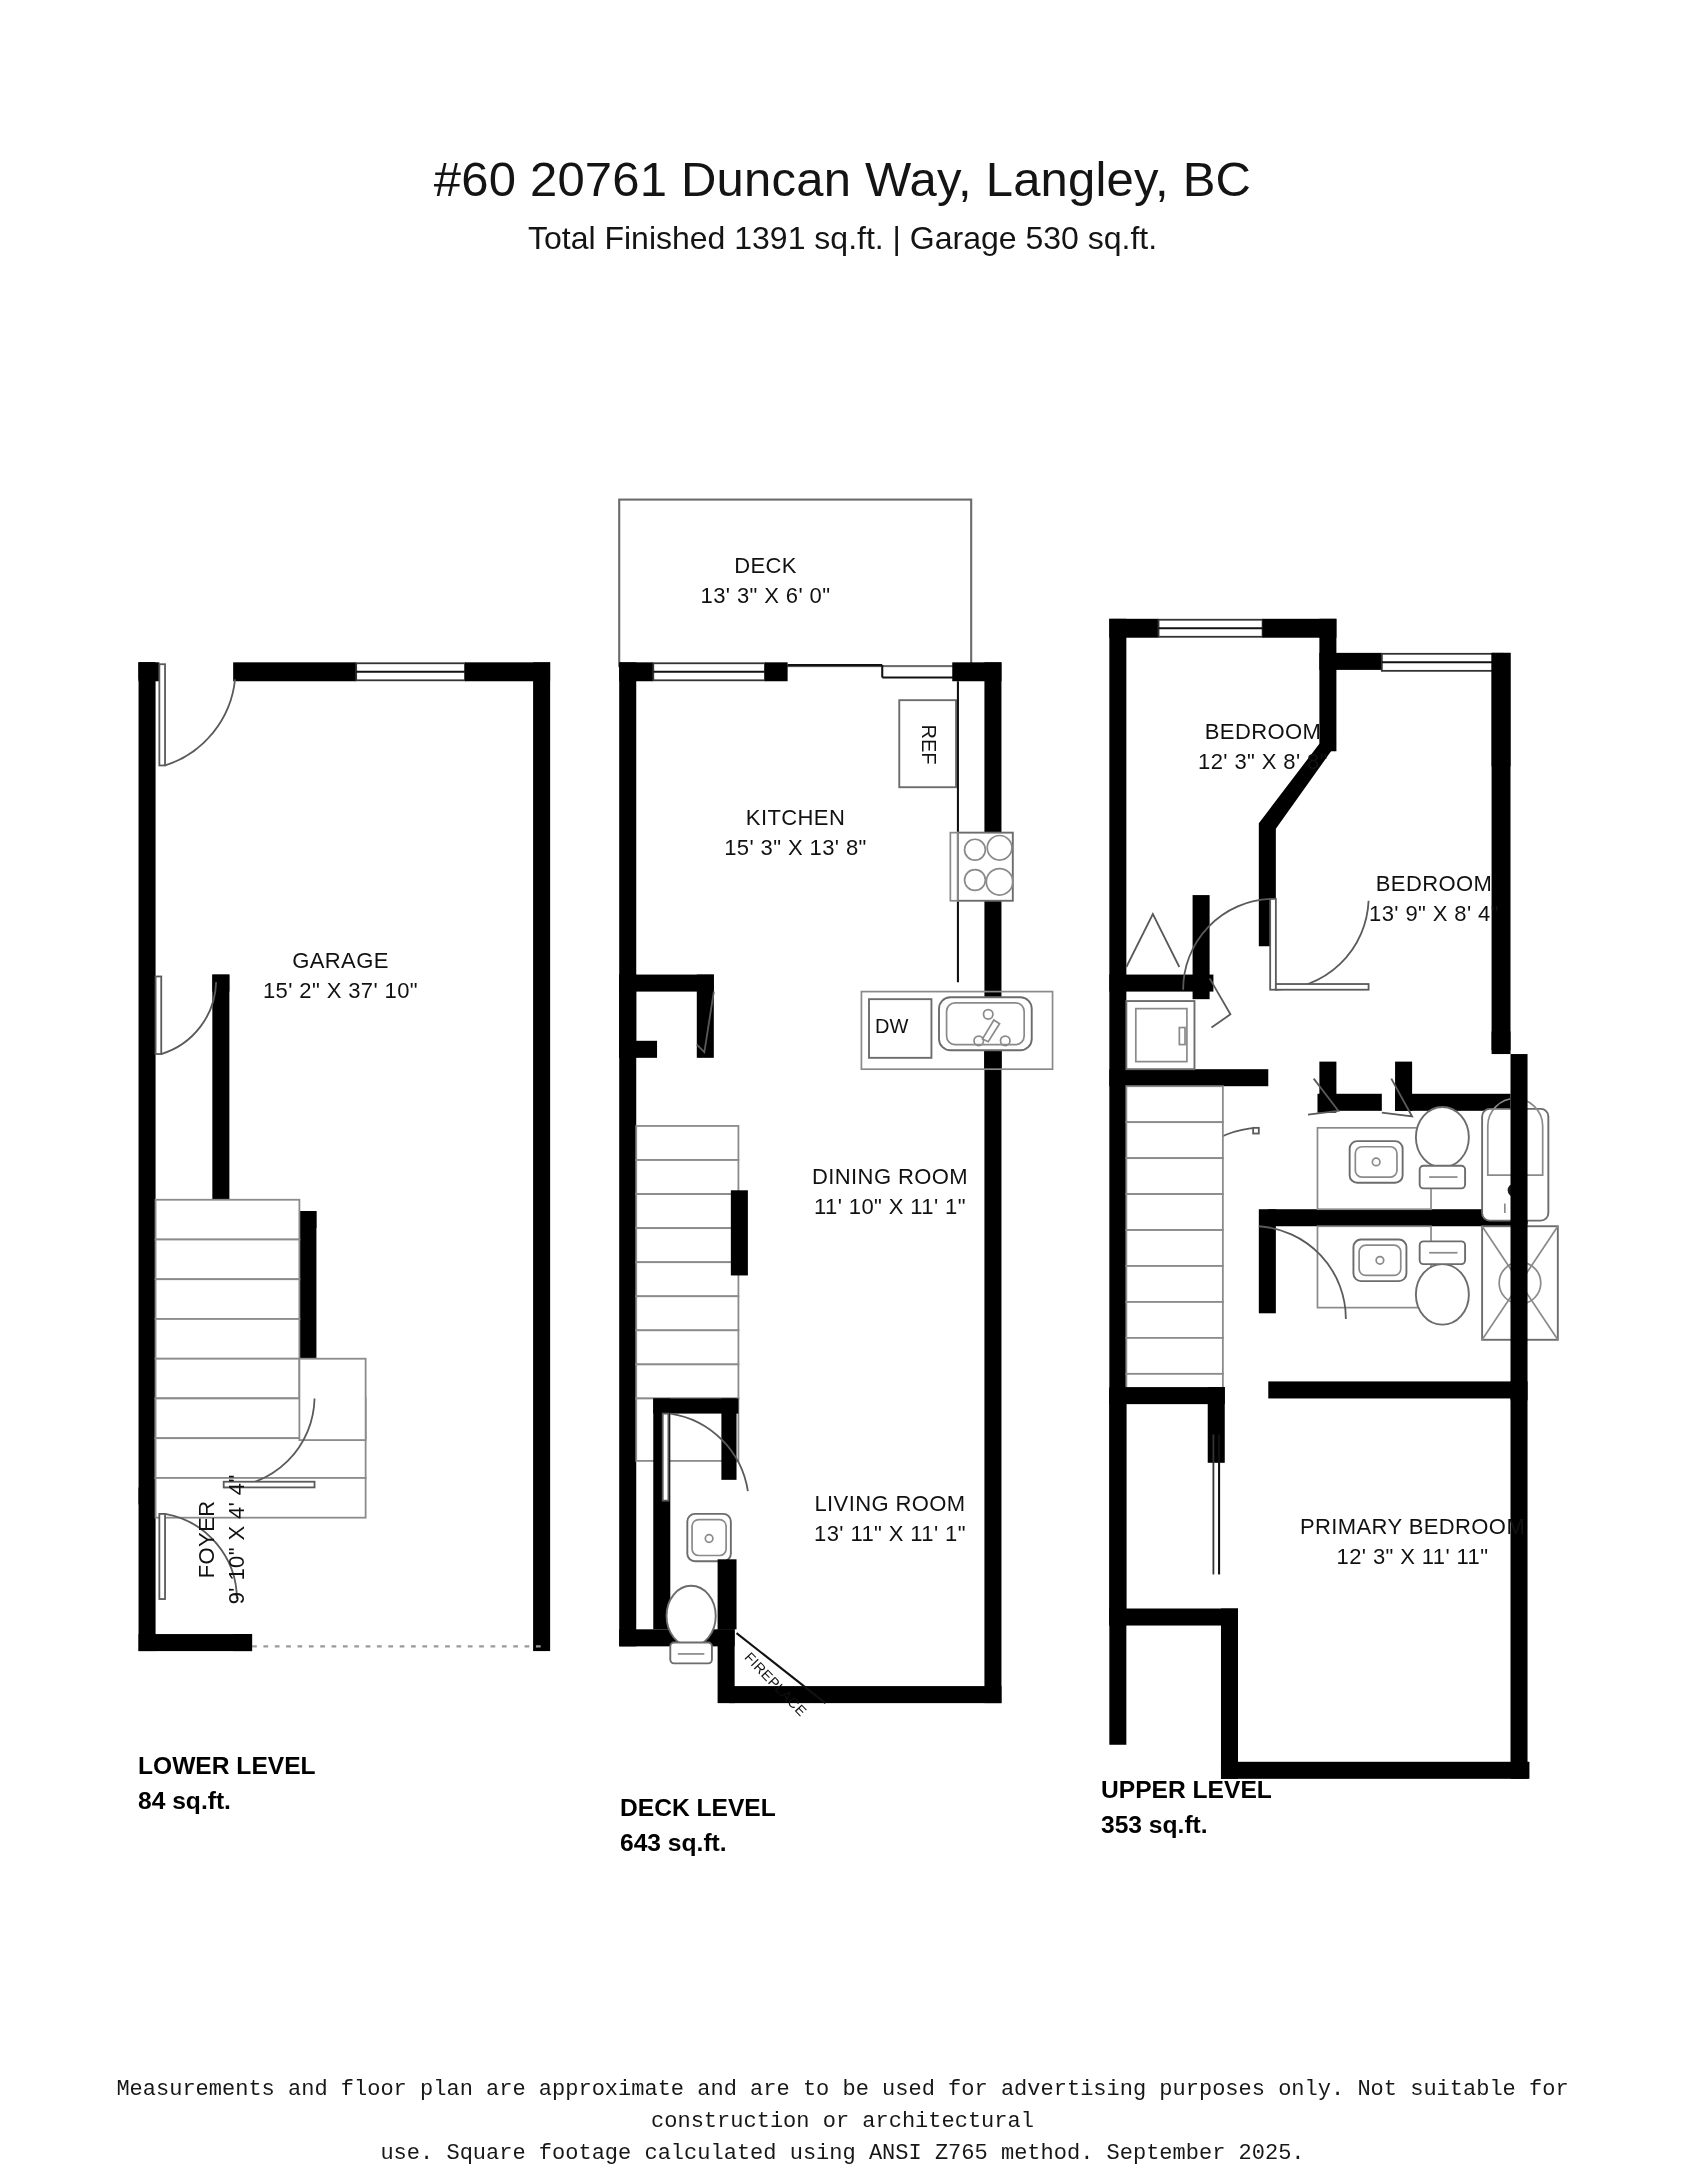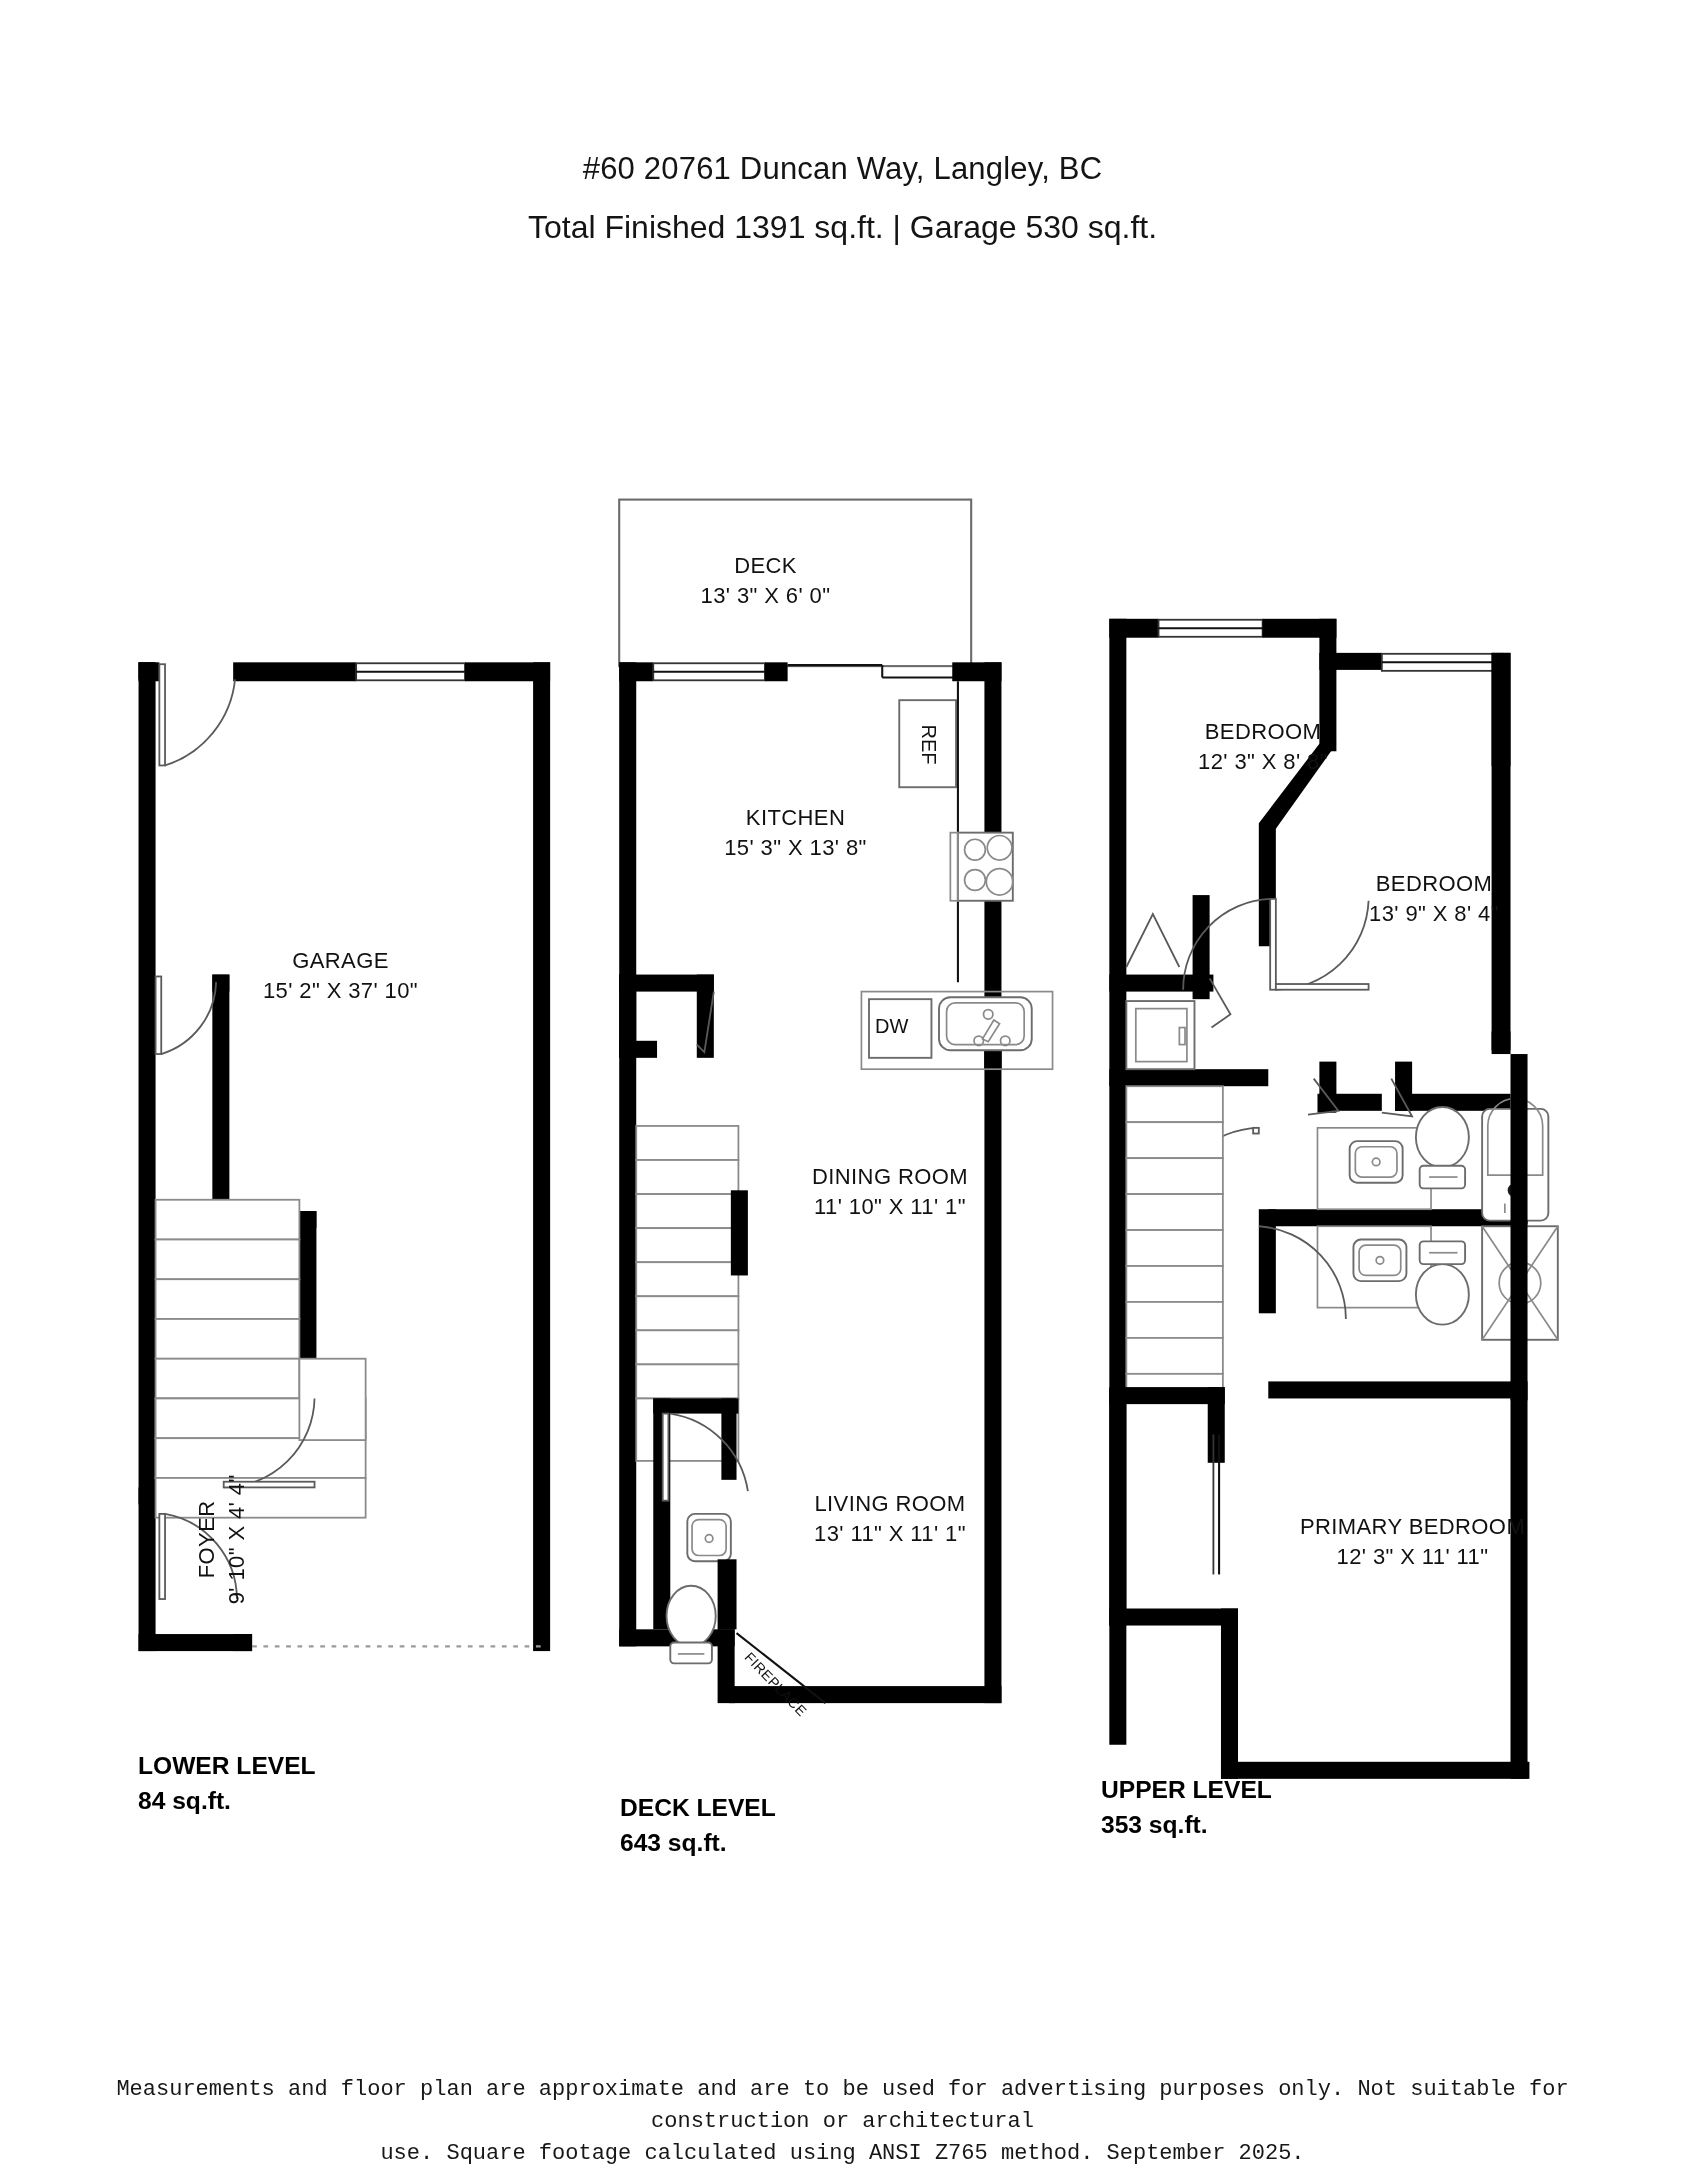--- a/index.html
+++ b/index.html
@@ -21,28 +21,28 @@
 
   
   #header {
     position: absolute;
     top: 151px;
     left: 0;
     width: 1685px;
     text-align: center;
   }
   #title {
-    font-size: 31px;
+    font-size: 49px;
     letter-spacing: 0.2px;
     font-weight: 400;
     color: #141414;
     line-height: 1.15;
   }
   #subtitle {
-    margin-top: 22px;
+    margin-top: 13px;
     font-size: 32px;
     font-weight: 400;
     color: #141414;
     line-height: 1.15;
   }
 
   
   #plans {
     position: absolute;
     top: 0;

